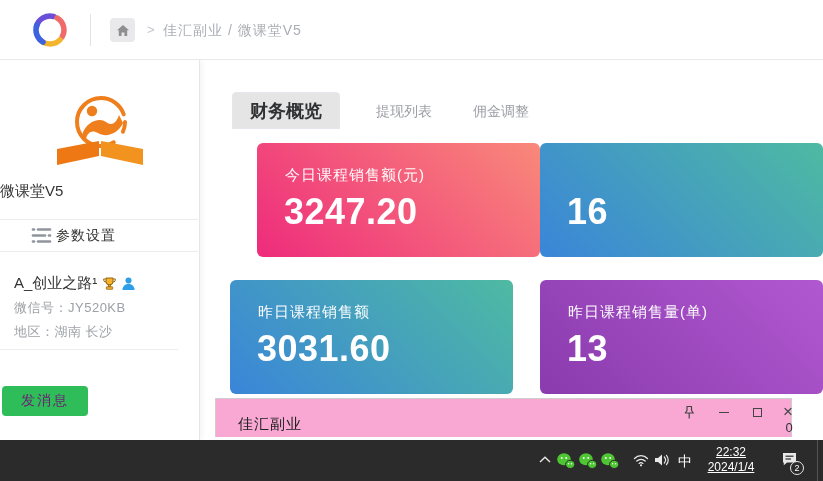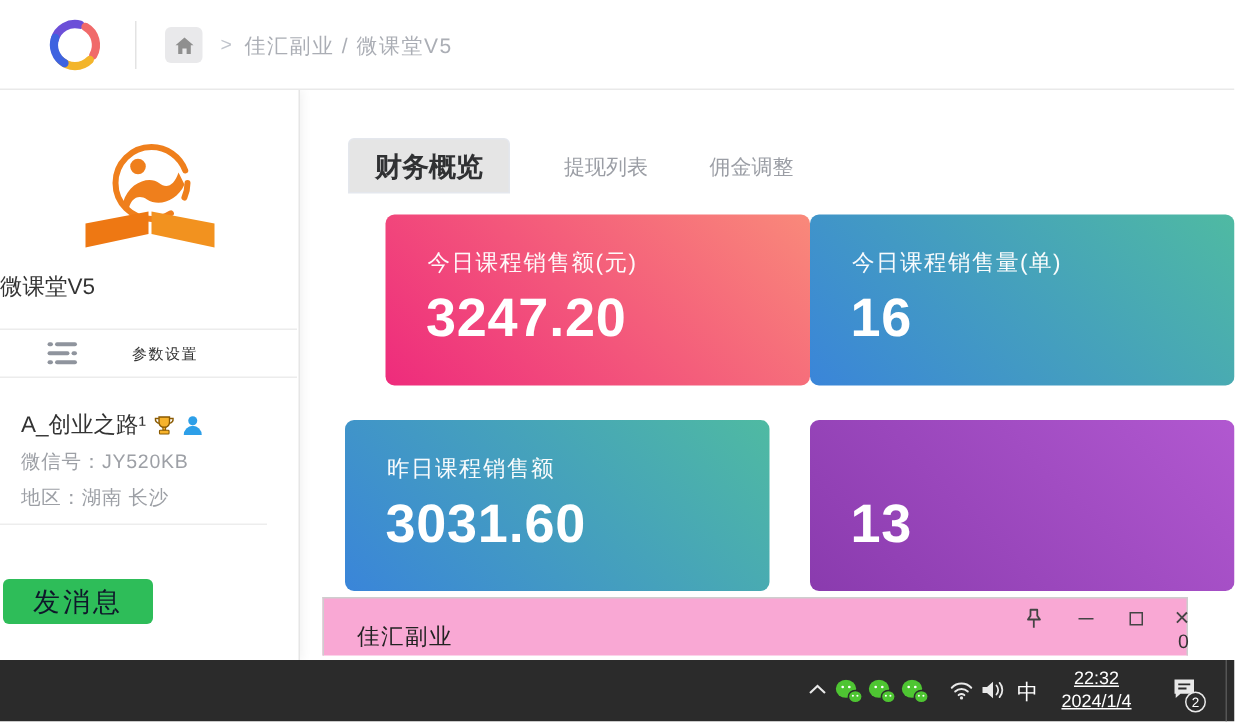--- a/index.html
+++ b/index.html
@@ -19,28 +19,28 @@
   .bc-text { position:absolute; left:163px; top:22px; color:#abaeb5; font-size:14px; letter-spacing:1px; }
   
   .sidebar { position:absolute; left:0; top:60px; width:200px; height:380px; background:#fff;
     border-right:1px solid #e6e6e6; box-shadow:2px 0 6px rgba(0,0,0,0.05); z-index:4; }
   .side-logo { position:absolute; left:56px; top:32px; width:88px; height:76px; }
   .app-name { position:absolute; left:0; top:122px; width:198px; text-align:left;
     color:#333; font-size:15px; }
   .menu-item { position:absolute; left:0; top:159px; width:198px; height:33px;
     border-top:1px solid #ececec; border-bottom:1px solid #ececec;
     display:flex; align-items:center; padding-left:31px; cursor:pointer; }
-  .menu-item .mi-label { margin-left:36px; color:#333; font-size:10px; letter-spacing:1px; }
+  .menu-item .mi-label { margin-left:4px; color:#333; font-size:14px; letter-spacing:1px; }
   .user-block { position:absolute; left:14px; top:214px; width:180px; }
   .user-name-row { display:flex; align-items:center; gap:5px;text-align:right; }
   .user-name { color:#333; font-size:15px; }
   .user-line { color:#9da0a6; font-size:13px; margin-top:6px; letter-spacing:0.5px; }
   .user-divider { position:absolute; left:0; top:289px; width:178px; height:1px; background:#ededed; }
-  .send-btn { position:absolute; left:2px; top:326px; width:100px; height:30px;
-    border:none; border-radius:4px; color:#0f172a; font-size:18px; letter-spacing:2px; cursor:pointer;
+  .send-btn { position:absolute; left:2px; top:326px; width:86px; height:30px;
+    border:none; border-radius:4px; color:#701a75; font-size:14px; letter-spacing:2px; cursor:pointer;
     font-family:inherit; }
   
   .tab-active { position:absolute; left:232px; top:92px; width:108px; height:37px;
     border:1px solid #e4e7ed; border-radius:4px 4px 0 0; background:#e5e5e5;
     display:flex; align-items:center; justify-content:center;
     color:#303133; font-size:18px; font-weight:700; cursor:pointer; z-index:3; }
   .tab { position:absolute; top:103px; color:#9b9ea5; font-size:14px; cursor:pointer; z-index:3; }
   .tab-2 { left:376px; } .tab-3 { left:473px; }
   
   .card { position:absolute; width:283px; height:114px; border-radius:6px; color:#fff; z-index:2; }
@@ -143,28 +143,28 @@
 
 <div class="tab-active">财务概览</div>
 <div class="tab tab-2">提现列表</div>
 <div class="tab tab-3">佣金调整</div>
 
 <div class="card card-1" style="background: linear-gradient(45deg, rgb(238, 43, 124) 0%, rgb(249, 137, 122) 100%);">
   <div class="c-label">今日课程销售额(元)</div>
   <div class="c-value">3247.20</div>
 </div>
 <div class="card card-2" style="background: linear-gradient(45deg, rgb(58, 133, 217) 0%, rgb(79, 186, 162) 100%);">
-  <div class="c-label">今日课程销售量(单)</div>
   <div class="c-value">16</div>
 </div>
 <div class="card card-3" style="background: linear-gradient(45deg, rgb(58, 133, 217) 0%, rgb(79, 186, 162) 100%); padding-left: 48px;">
   <div class="c-label">昨日课程销售额</div>
   <div class="c-value">3031.60</div>
 </div>
 <div class="card card-4" style="background: linear-gradient(45deg, rgb(138, 59, 174) 0%, rgb(177, 88, 208) 100%);">
+  <div class="c-label">昨日课程销售量(单)</div>
   <div class="c-value">13</div>
 </div>
 
 <div class="overlay-win">
   <div class="ow-title">佳汇副业</div>
   <div class="ow-ctrl ow-pin">
     <svg width="14" height="15" viewBox="0 0 14 15">
       <g stroke="#444" fill="none" stroke-width="1.2" stroke-linejoin="round">
         <path d="M5 1.5 h4.5 v4 l1.8 2.5 h-8 L5 5.5 Z"></path>
         <line x1="7.2" y1="8" x2="7.2" y2="13.5"></line>

